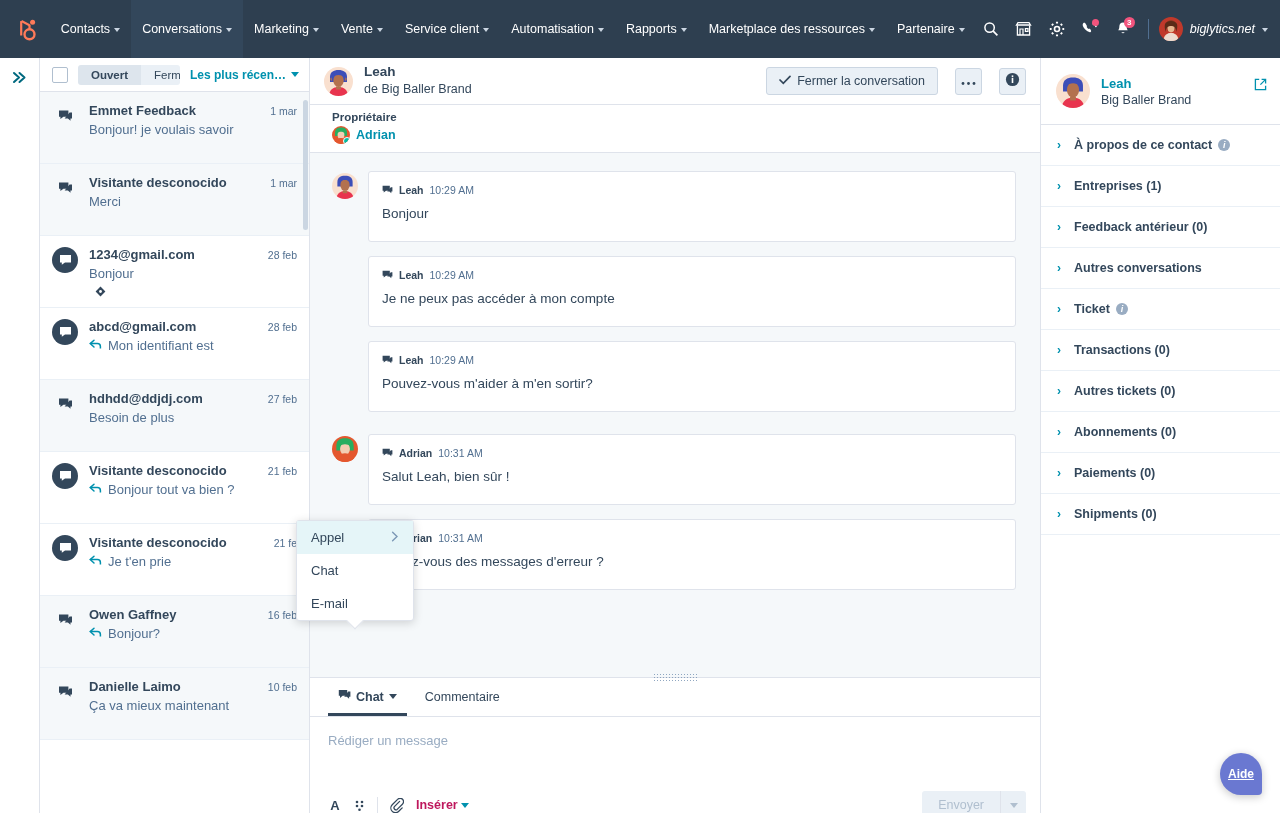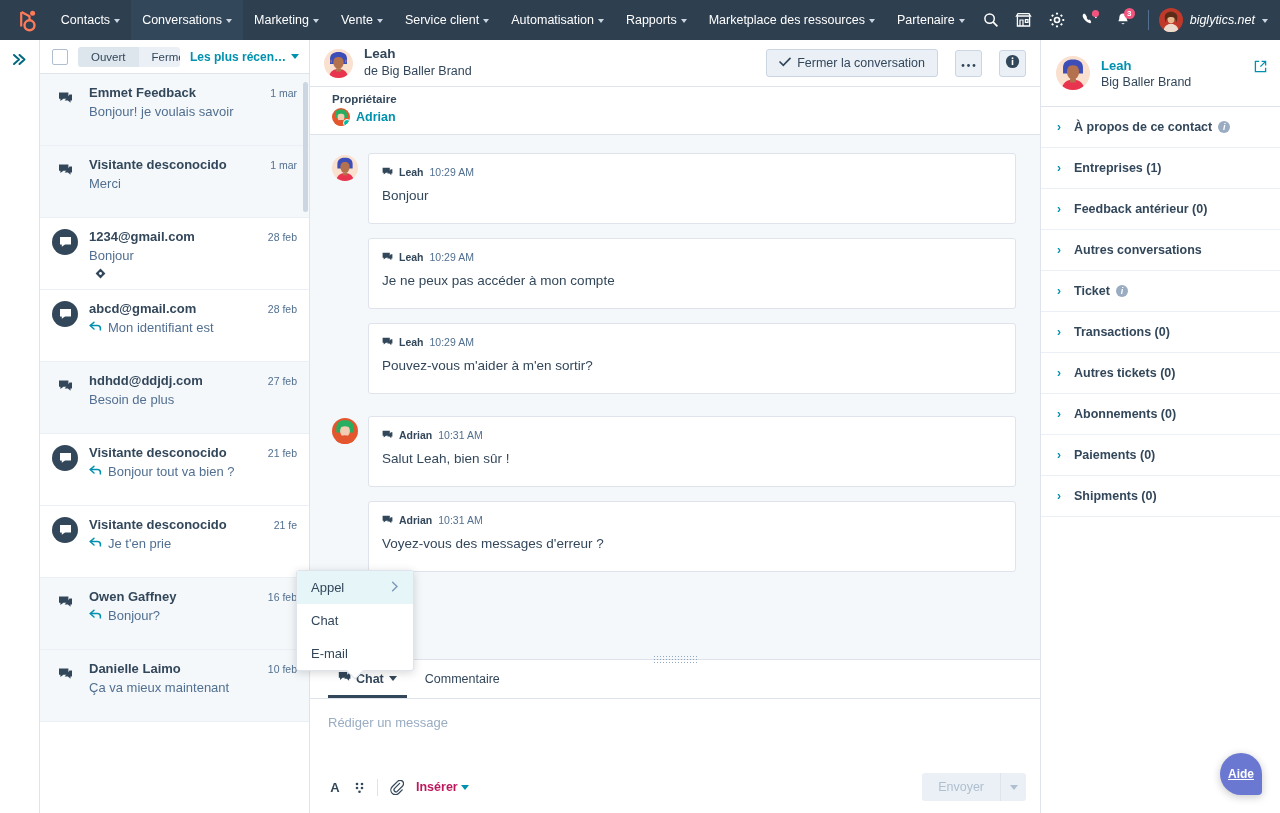--- a/index.html
+++ b/index.html
@@ -5,21 +5,21 @@
   * { box-sizing: border-box; margin: 0; padding: 0; }
   html, body {
     width: 1280px; height: 813px;
     font-family: "Liberation Sans", sans-serif;
     background: #f5f8fa; color: #33475b;
     overflow: hidden;
   }
 
   
   .topnav {
-    height: 40px; background: #2e3f50; display: flex; align-items: stretch;
+    height: 58px; background: #2e3f50; display: flex; align-items: stretch;
     color: #fff; font-size: 12.5px; position: relative; z-index: 50;
   }
   .logo { width: 62px; display: flex; align-items: center; justify-content: center; }
   .logo svg { display: block; }
   .nav-items { display: flex; align-items: stretch; }
   .nav-item {
     display: flex; align-items: center; gap: 4px; padding: 0 11px;
     color: #ffffff; cursor: pointer; white-space: nowrap;
   }
   .nav-item.active { background: #33475b; }
@@ -60,21 +60,21 @@
   }
   .cb {
     width: 16px; height: 16px; border: 1px solid #b0bfcf; border-radius: 2px;
     background: #fff; cursor: pointer; flex: none;
   }
   .seg { display: flex; border-radius: 3px; overflow: hidden; }
   .seg div {
     font-size: 11.5px; padding: 4px 13px; cursor: pointer; color: #33475b;
     background: #eaf0f6;
   }
-  .seg div.on { background: #dde5ed; }
+  .seg div.on { background: #dde5ed; font-weight: bold; }
   .sortbtn {
     margin-left: auto; font-size: 12px; font-weight: bold; color: #0091ae;
     cursor: pointer; display: flex; align-items: center; gap: 5px; white-space: nowrap;
   }
   .sortbtn .dcaret { width:0;height:0;border-left:4px solid transparent;
     border-right:4px solid transparent;border-top:5px solid #0091ae; }
   .cl-scroll { flex: 1; overflow: hidden; position: relative; }
   .conv {
     display: flex; gap: 11px; padding: 11px 12px 26px 12px;
     border-bottom: 1px solid #eaf0f6; cursor: pointer; position: relative;
@@ -173,21 +173,21 @@
   .send-arr {
     background: #eaf0f6; border-left: 1px solid #dfe3eb; width: 26px;
     border-radius: 0 3px 3px 0; display: flex; align-items: center;
     justify-content: center; cursor: pointer;
   }
   .send-arr .dcaret { width:0;height:0;border-left:4px solid transparent;
     border-right:4px solid transparent;border-top:5px solid #b0bfcf; }
 
   
   .ctxmenu {
-    position: absolute; left: 296px; top: 570px; width: 118px; background: #fff;
+    position: absolute; left: 296px; top: 520px; width: 118px; background: #fff;
     border: 1px solid #dfe3eb; border-radius: 3px;
     box-shadow: 0 2px 10px rgba(0,0,0,.16); z-index: 40; padding: 0;
   }
   .ctx-item {
     font-size: 13px; color: #33475b; padding: 9px 14px; cursor: pointer;
     display: flex; align-items: center;
   }
   .ctx-item.hl { background: #e5f5f8; }
   .ctx-chev { margin-left: auto; color: #7c98b6; }
   .ctx-tip {

